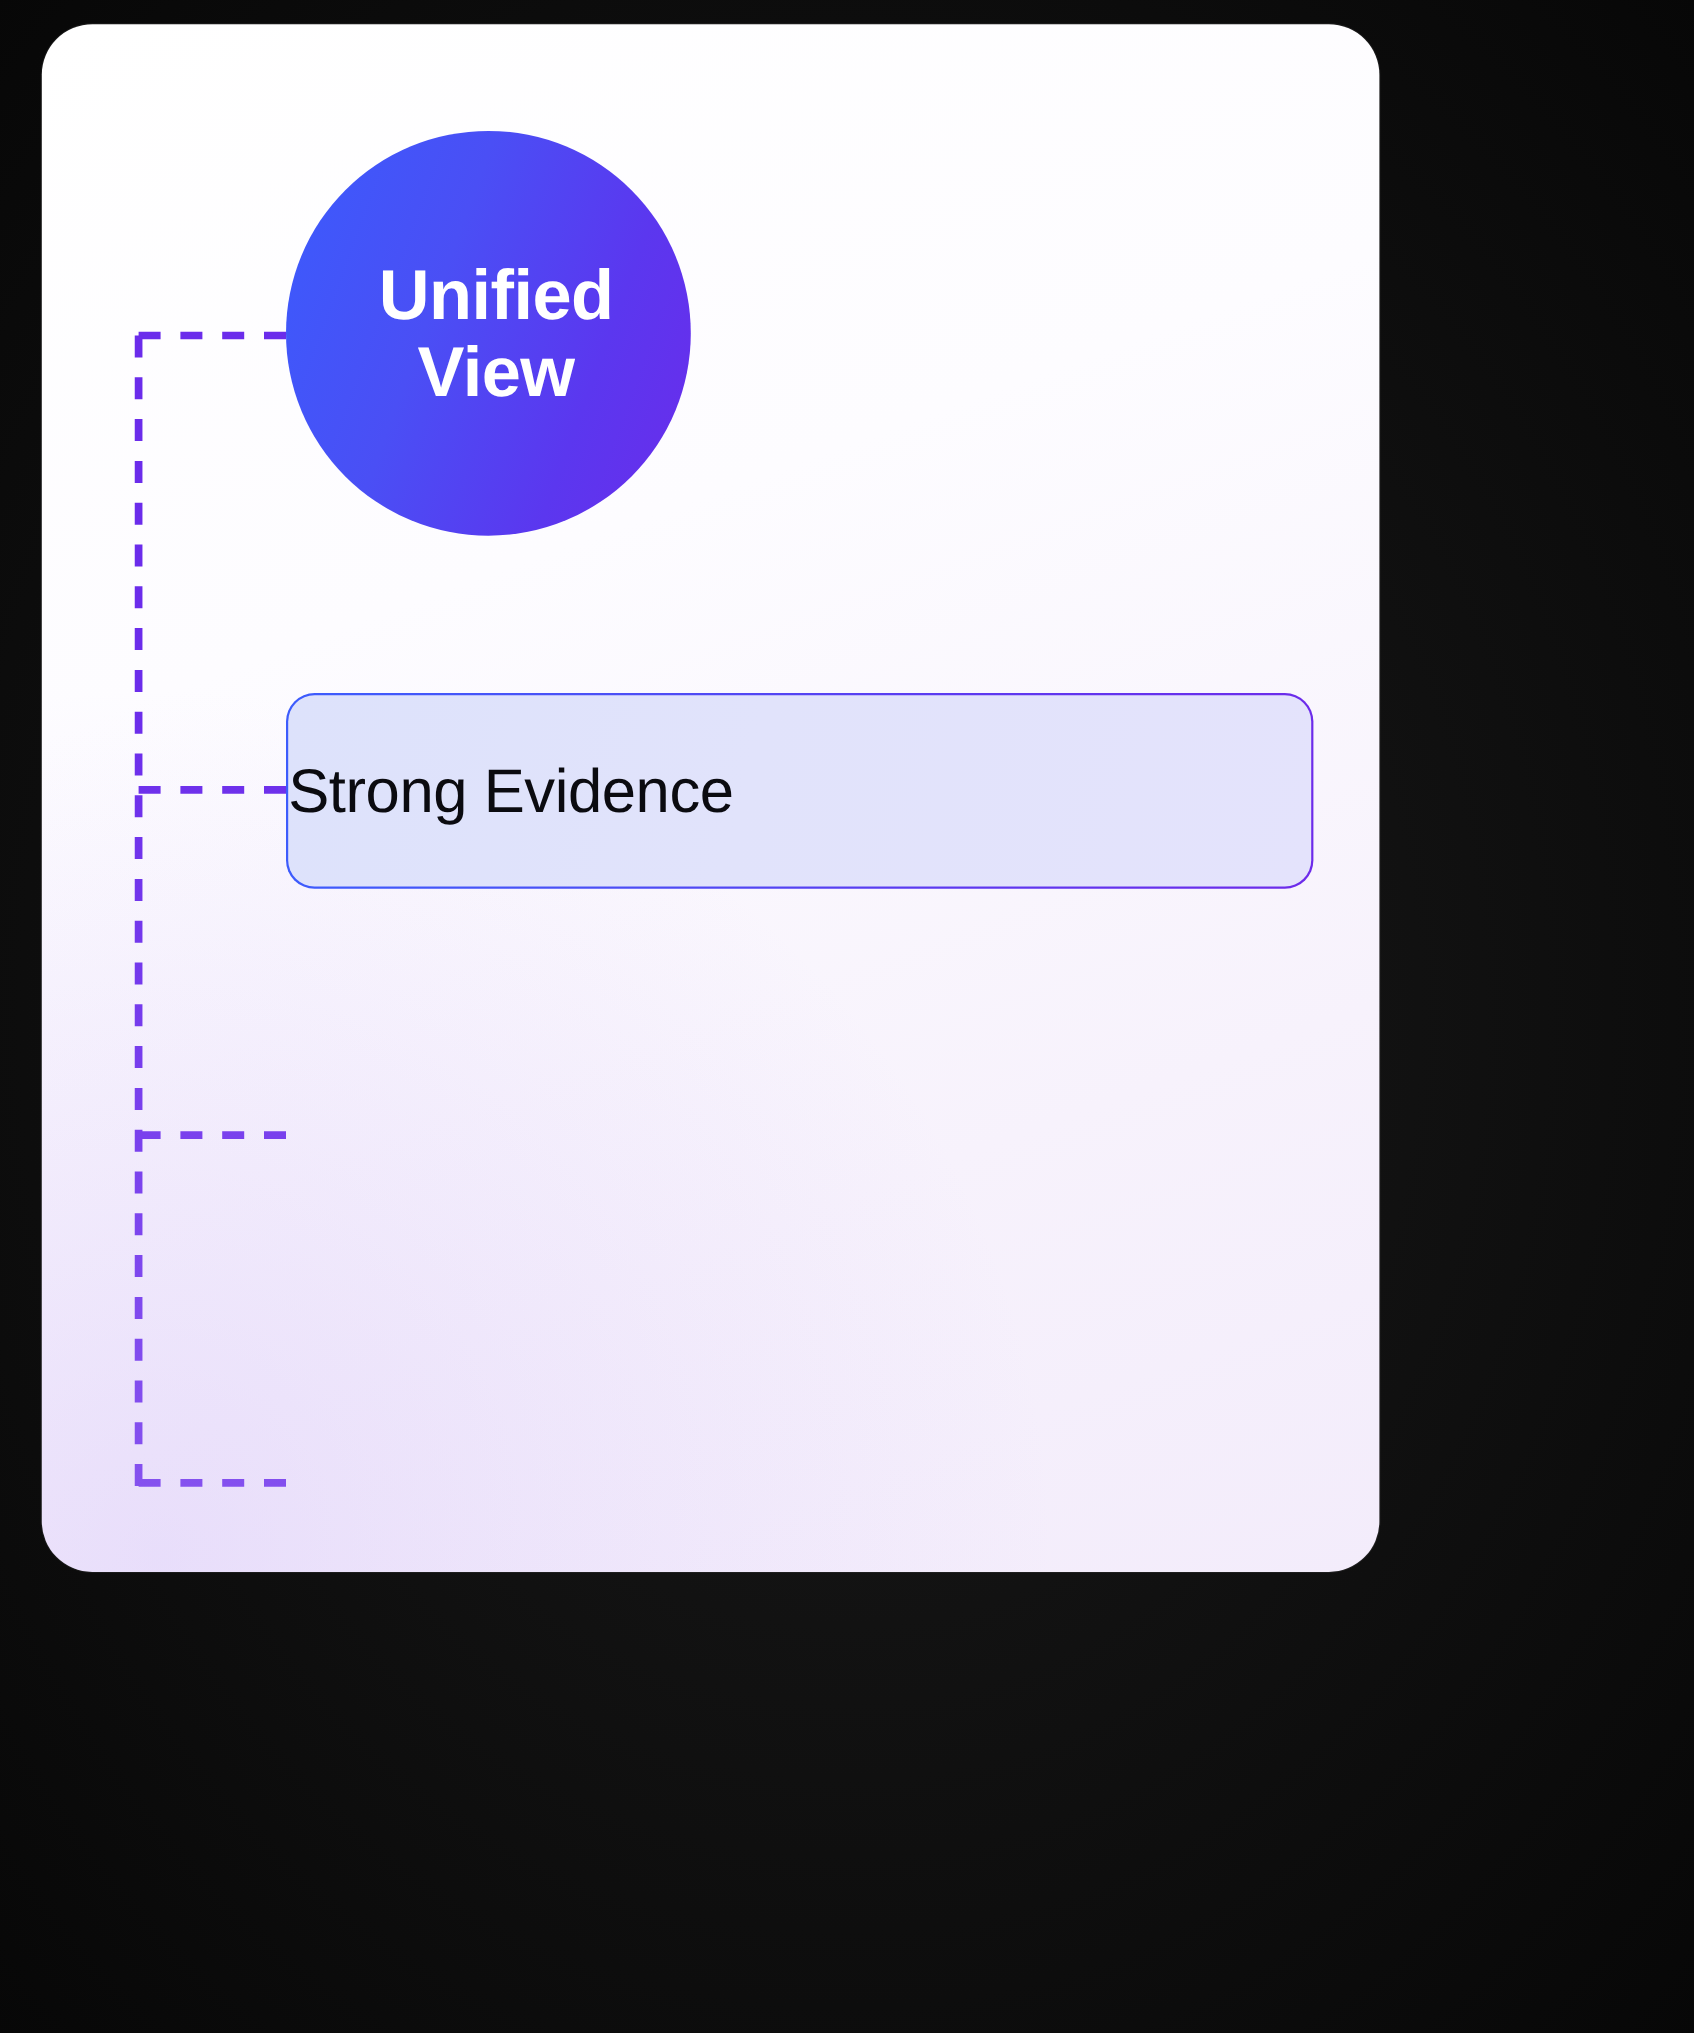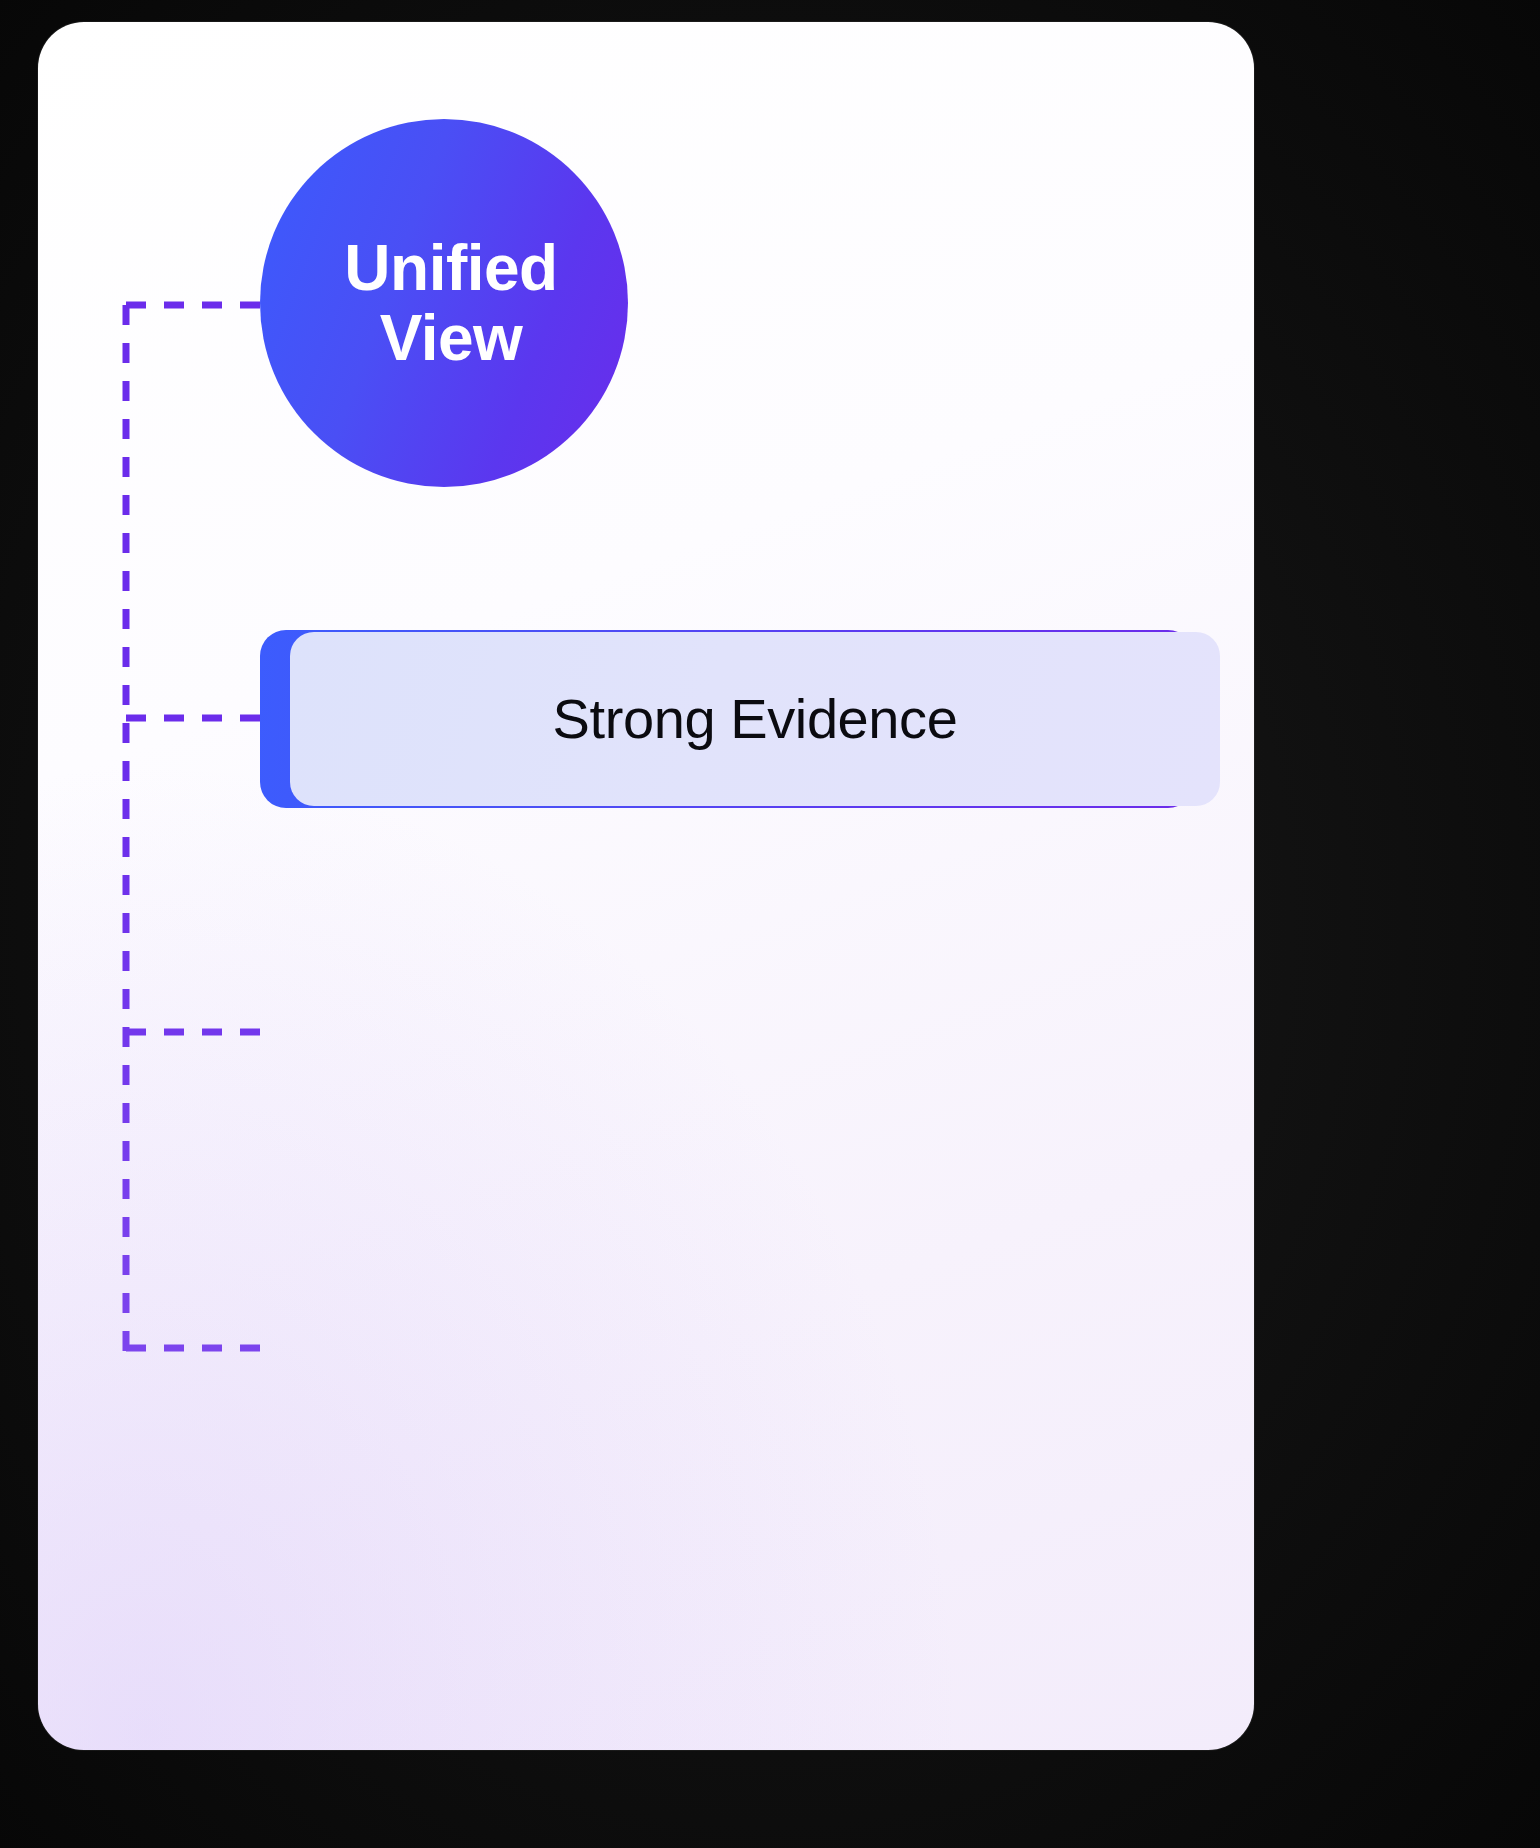--- a/index.html
+++ b/index.html
@@ -23,21 +23,21 @@
     background:
       radial-gradient(ellipse 1500px 1800px at 50% 50%, #1a1a1a 0%, #000000 100%);
   }
 
   
   #card {
     position: absolute;
     left: 38px;
     top: 22px;
     width: 1216px;
-    height: 1728px;
+    height: 1407px;
     border-radius: 46px;
     background:
       linear-gradient(160deg, #ffffff 0%, #fdfcff 35%, #f7f2fc 72%, #f3ecfb 100%);
     box-shadow: 0 0 0 1px rgba(255,255,255,0.06);
     overflow: hidden;
   }
 
   
   #card::after {
     content: "";
@@ -95,22 +95,20 @@
     background: linear-gradient(95deg, #3c5cfd 0%, #4a50f6 30%, #5c39f0 65%, #6d2bea 100%);
     z-index: 3;
   }
   .node-inner {
     width: 100%;
     height: 100%;
     border-radius: 24px;
     background: linear-gradient(105deg, #dde2fb 0%, #e1e3fb 45%, #e4e3fc 100%);
     display: flex;
     align-items: center;
-    justify-content: center;
-    margin-left: 28px;
   }
   .node-label {
     color: #0b0b10;
     font-size: 56px;
     font-weight: 500;
     letter-spacing: -0.4px;
     line-height: 1;
   }
 
   #node-0 { top: 608px; }

